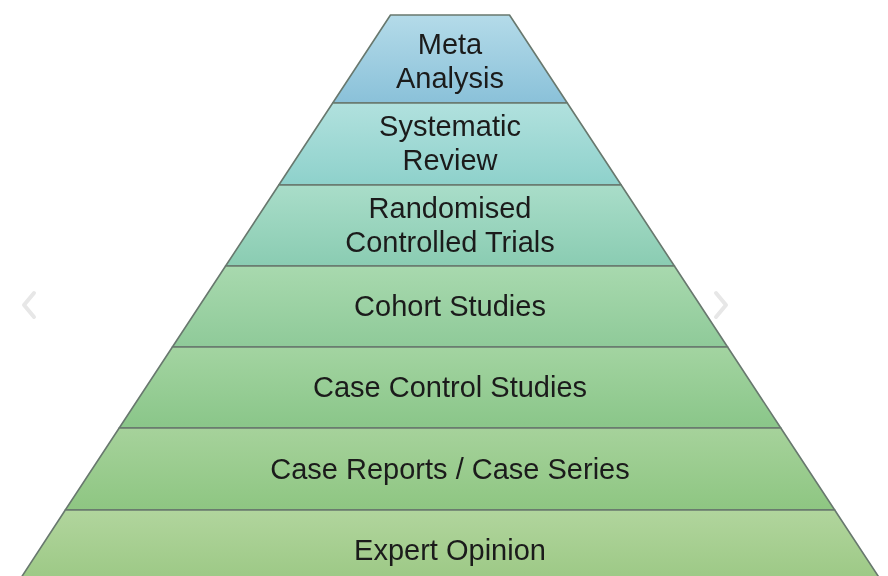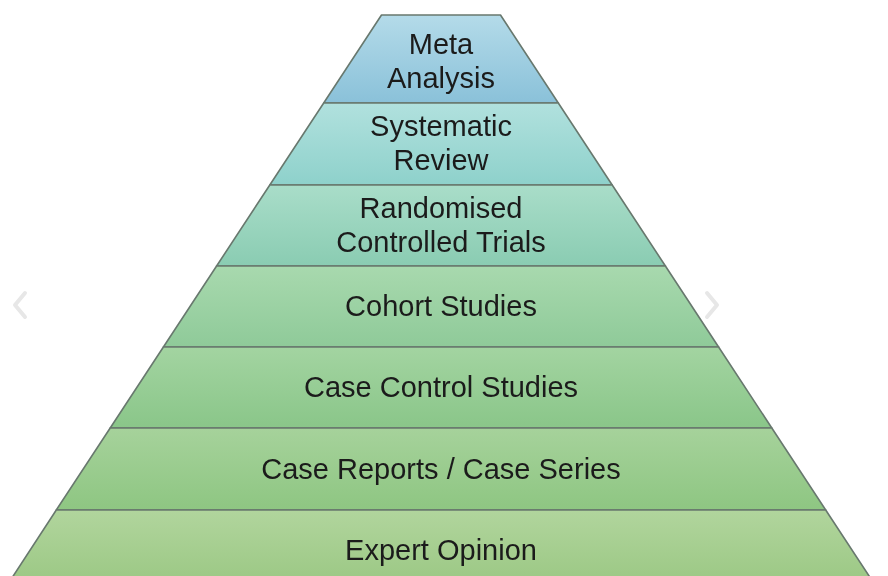--- a/index.html
+++ b/index.html
@@ -9,20 +9,21 @@
     height: 576px;
     overflow: hidden;
     background: #ffffff;
     font-family: "Liberation Sans", sans-serif;
   }
   .stage {
     position: relative;
     width: 732px;
     height: 576px;
     background: #ffffff;
+    margin-left: 9px;
   }
   svg.pyramid {
     position: absolute;
     left: 0;
     top: 0;
   }
   .level-shape {
     stroke-width: 1.6;
     stroke-linejoin: round;
   }

